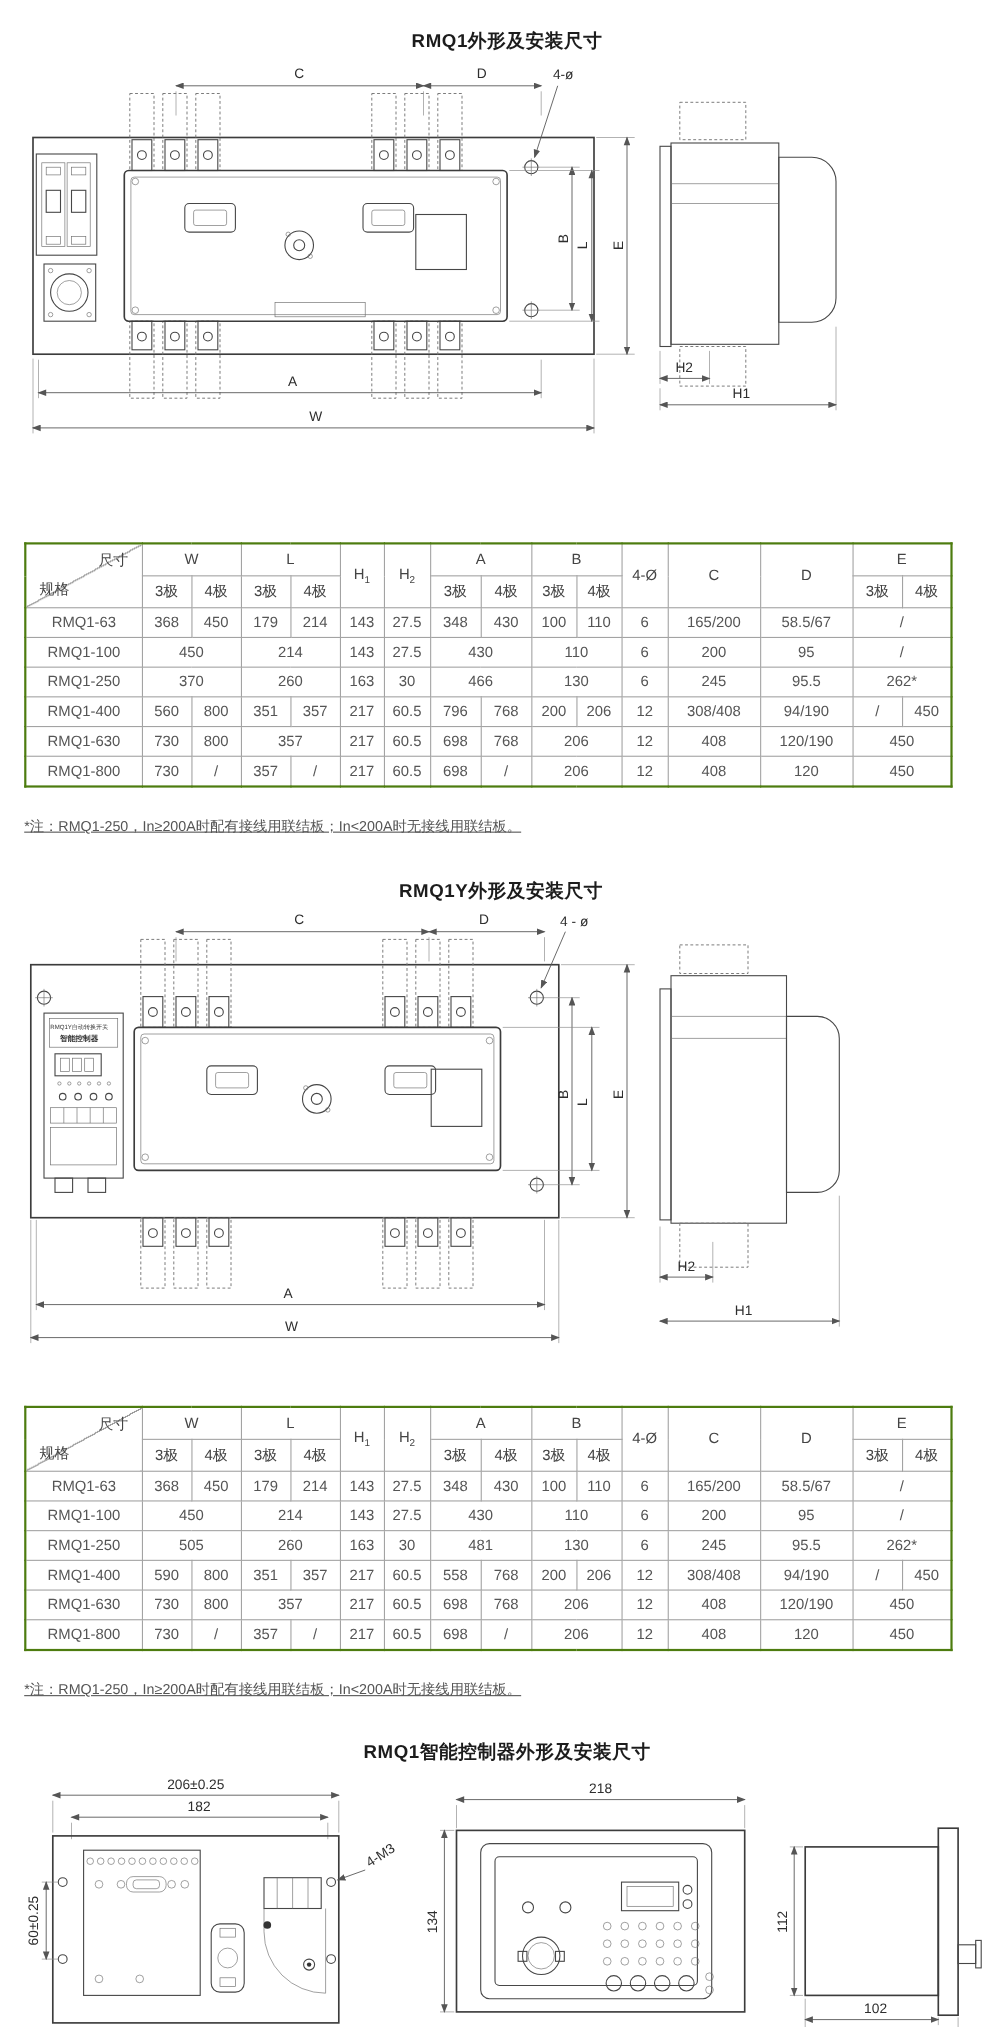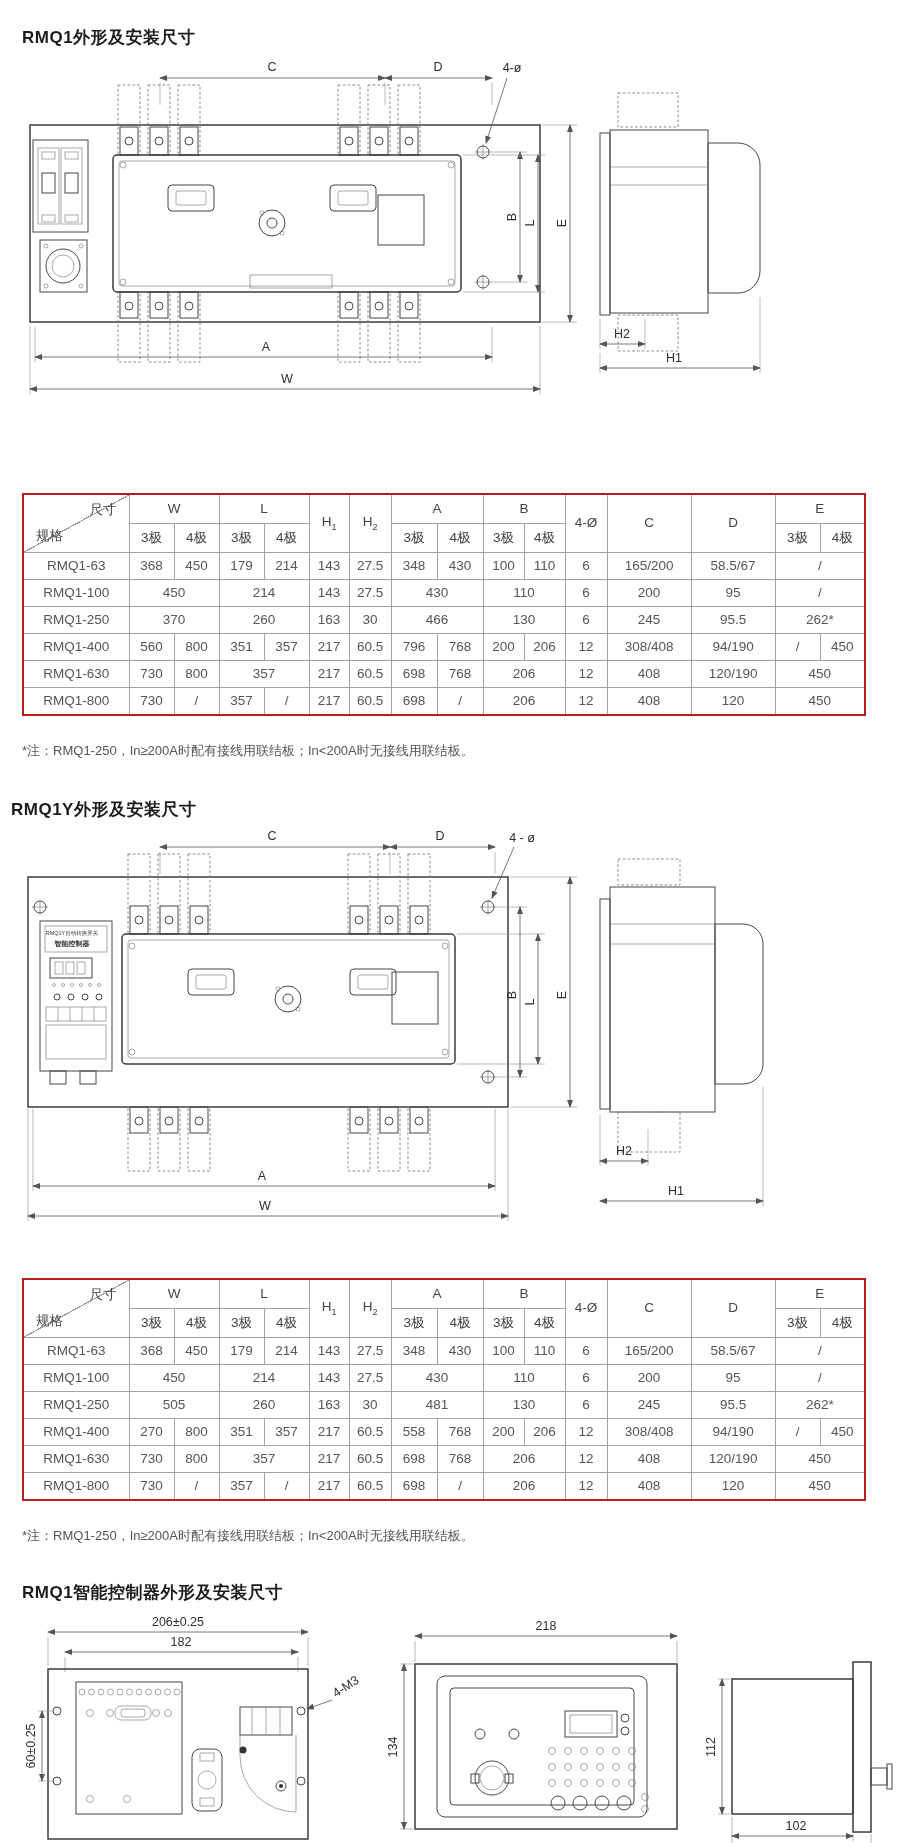--- a/index.html
+++ b/index.html
@@ -1,28 +1,28 @@
 <!DOCTYPE html>
 <html><head>
 <meta charset="utf-8">
 <style>
   html,body{margin:0;padding:0;background:#fff;}
   body{width:900px;height:1843px;overflow:hidden;font-family:"Liberation Sans","DejaVu Sans",sans-serif;color:#333;}
   .page{width:900px;}
-  h2.sec-title{font-size:17px;font-weight:bold;color:#1c1c1c;margin:0 0 0 22px;padding-top:26px;letter-spacing:.5px;}
+  h2.sec-title{font-size:17px;font-weight:bold;color:#1c1c1c;margin:0 0 0 22px;padding-top:26px;letter-spacing:.5px;text-align:center;}
   .drawing{display:block;}
   
-  table.dim{border-collapse:collapse;table-layout:fixed;width:692px;margin:0 0 12px 22px;font-size:13.5px;color:#555;border:2px solid #b91c1c;}
+  table.dim{border-collapse:collapse;table-layout:fixed;width:692px;margin:0 0 12px 22px;font-size:13.5px;color:#555;border:2px solid #4d7c0f;}
   table.dim th,table.dim td{border:1px solid #a3a3a3;text-align:center;font-weight:normal;padding:0 1px;height:26px;line-height:1.1;}
   table.dim thead th{color:#444;height:28px;}
   table.dim sub{font-size:9px;}
   th.corner{position:relative;padding:0;background:linear-gradient(to bottom right,transparent 49.4%,#9b9b9b 49.4%,#9b9b9b 50.6%,transparent 50.6%);}
   th.corner .ct{position:absolute;top:8px;right:12px;}
   th.corner .cb{position:absolute;bottom:8px;left:12px;}
-  p.note{font-size:13px;color:#555;margin:26px 0 0 22px;}
+  p.note{font-size:13px;color:#555;margin:26px 0 0 22px;text-decoration:underline;}
   
   .ln{fill:none;stroke:#474747;stroke-width:1;}
   .ln2{fill:none;stroke:#3c3c3c;stroke-width:1.5;}
   .thin{fill:none;stroke:#6f6f6f;stroke-width:.6;}
   .dash{fill:none;stroke:#7a7a7a;stroke-width:.9;stroke-dasharray:2.6 2.2;}
   .dim{fill:none;stroke:#555;stroke-width:.8;}
   .ext{fill:none;stroke:#8a8a8a;stroke-width:.6;}
   text.dt{font-family:"Liberation Sans","DejaVu Sans",sans-serif;font-size:12.5px;fill:#2e2e2e;}
   text.tiny{font-family:"Liberation Sans","DejaVu Sans",sans-serif;fill:#333;}
 </style>
@@ -587,21 +587,21 @@
           <td>30</td>
           <td colspan="2">481</td>
           <td colspan="2">130</td>
           <td>6</td>
           <td>245</td>
           <td>95.5</td>
           <td colspan="2">262*</td>
         </tr>
         <tr>
           <th>RMQ1-400</th>
-          <td>270</td>
+          <td>590</td>
           <td>800</td>
           <td>351</td>
           <td>357</td>
           <td>217</td>
           <td>60.5</td>
           <td>558</td>
           <td>768</td>
           <td>200</td>
           <td>206</td>
           <td>12</td>

